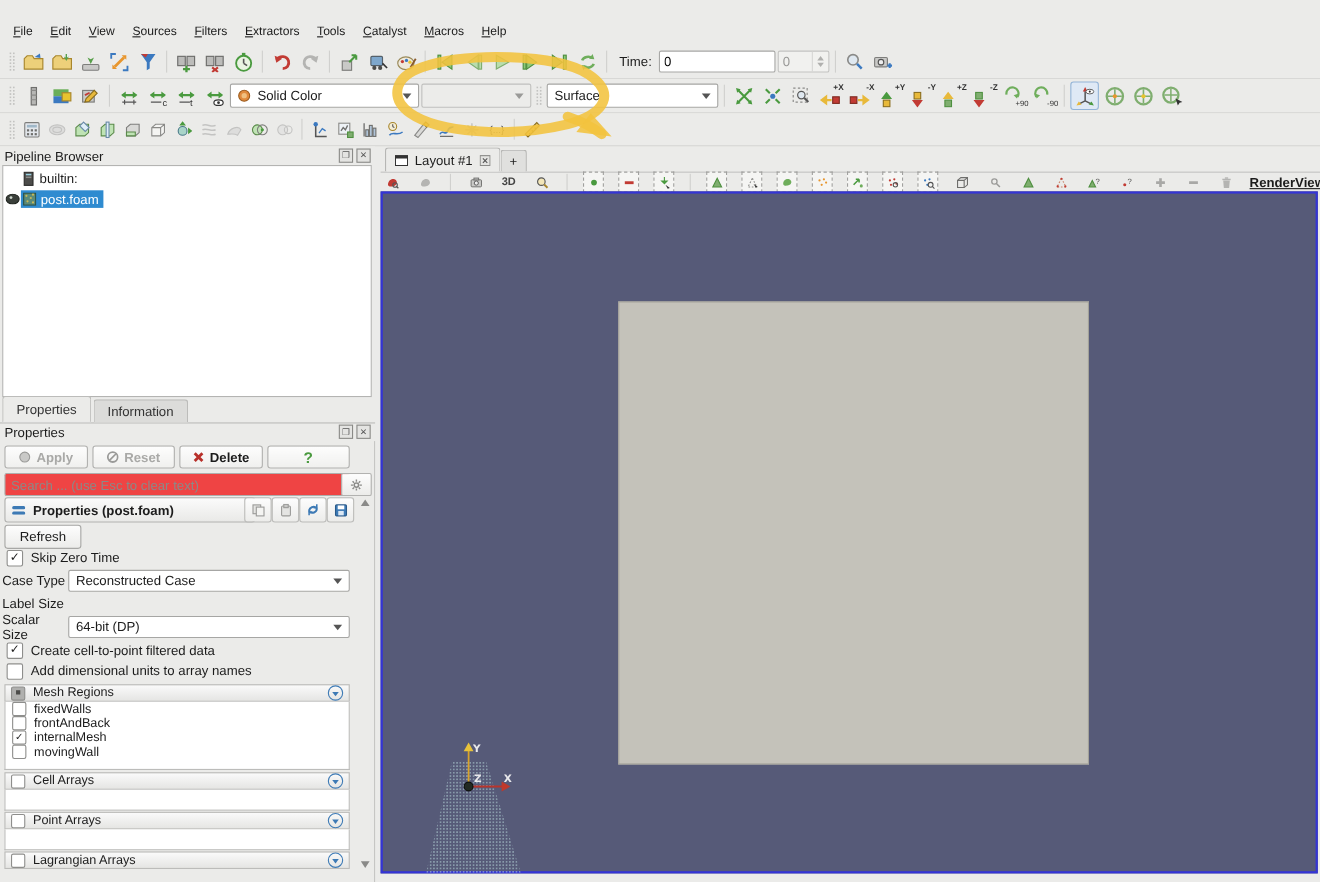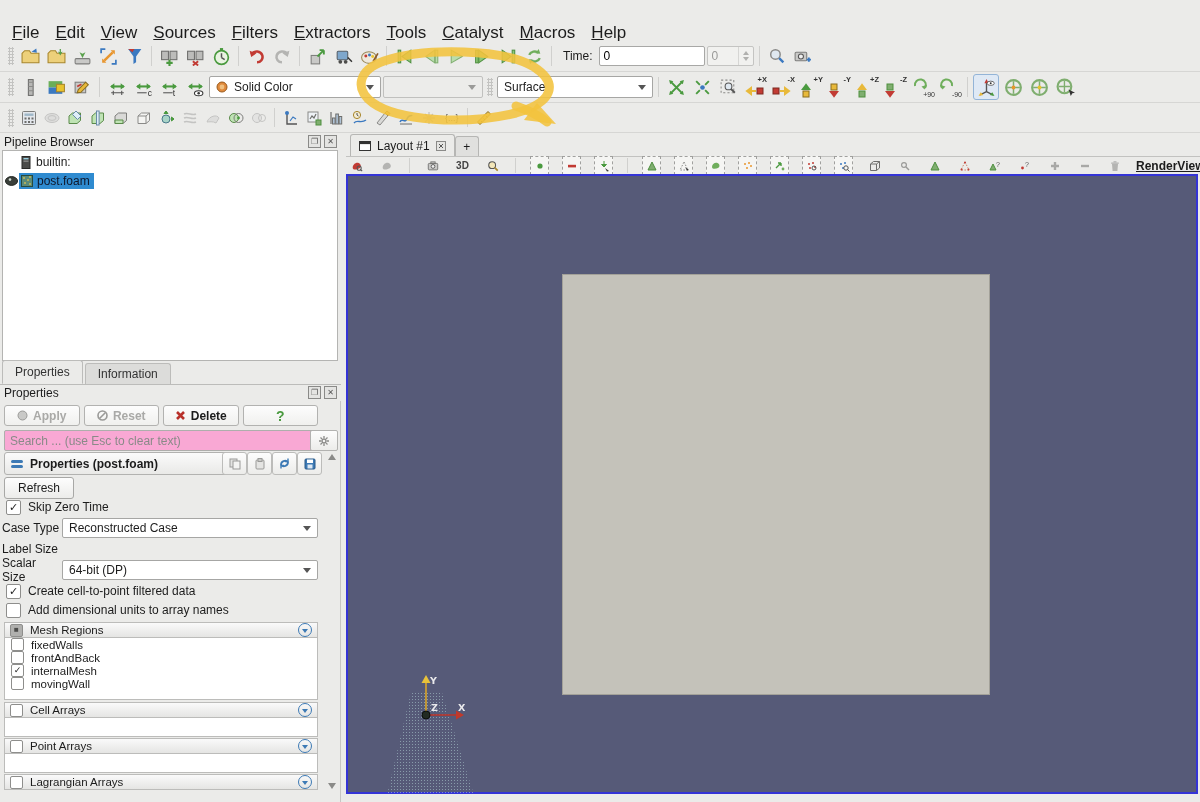--- a/index.html
+++ b/index.html
@@ -1,21 +1,21 @@
 <!DOCTYPE html>
 <html><head>
 <meta charset="utf-8">
 <style>
   html,body{margin:0;padding:0;background:#ebebe9;}
   .app{position:relative;width:1200px;height:802px;background:#ebebe9;
        font-family:"Liberation Sans","DejaVu Sans",sans-serif;font-size:12px;color:#1c1c1c;overflow:hidden;}
 
   
   .menubar{position:absolute;top:21px;left:4px;display:flex;}
-  .menu-item{padding:2px 8px;font-size:17px;cursor:default;}
+  .menu-item{padding:2px 8px;font-size:11px;cursor:default;}
   .menu-item::first-letter{text-decoration:underline;}
 
   
   .tbrow{position:absolute;left:0;right:0;display:flex;align-items:center;gap:2px;
          padding-left:6px;background:#ebebe9;border-bottom:1px solid #d6d6d4;}
   #tb1{top:41px;height:30px;}
   #tb2{top:72px;height:30px;}
   #tb3{top:103px;height:29px;}
   .ic{width:24px;height:24px;display:flex;align-items:center;justify-content:center;border-radius:3px;flex:none;}
   .ic svg{width:19px;height:19px;}
@@ -53,36 +53,36 @@
 
   
   .left{position:absolute;left:0;top:133px;width:341px;bottom:0;background:#ebebe9;}
   .dock-title{position:absolute;left:0;right:0;height:17px;display:flex;align-items:center;padding:0 4px;font-size:12px;}
   .dock-title .sp{flex:1;}
   .dkbtn{width:11px;height:11px;border:1px solid #8a8a88;background:#e4e4e2;margin-left:3px;
          display:flex;align-items:center;justify-content:center;font-size:8px;color:#555;line-height:1;}
   .treebox{position:absolute;left:2px;right:3px;top:17px;height:209px;background:#fff;border:1px solid #b4b4b2;}
   .trow{display:flex;align-items:center;height:16px;margin-top:3px;}
   .eyec{width:16px;display:flex;justify-content:center;}
-  .tsel{display:flex;align-items:center;background:#2f8bd0;color:#0f172a;padding:0 4px 0 2px;height:16px;gap:4px;}
+  .tsel{display:flex;align-items:center;background:#2f8bd0;color:#ffffff;padding:0 4px 0 2px;height:16px;gap:4px;}
   .tplain{display:flex;align-items:center;gap:4px;padding-left:2px;}
 
   .tabbar{position:absolute;left:0;top:229px;height:22px;display:flex;align-items:flex-end;padding-left:2px;border-bottom:1px solid #bcbcba;right:0;}
   .tab{height:20px;display:flex;align-items:center;padding:0 12px;font-size:12px;border:1px solid #bcbcba;border-bottom:none;
        border-radius:3px 3px 0 0;background:#dcdcda;margin-right:2px;color:#333;}
   .tab.act{background:#ebebe9;height:22px;border-bottom:1px solid #ebebe9;}
 
   .props{position:absolute;left:0;right:0;top:268px;bottom:0;border-right:1px solid #c6c6c4;}
   .pbtnrow{position:absolute;left:4px;top:4px;right:22px;display:flex;gap:4px;height:21px;}
   .pbtn{flex:1;display:flex;align-items:center;justify-content:center;gap:5px;font-size:12px;
         background:linear-gradient(#fdfdfd,#f0f0ee);border:1px solid #b2b2b0;border-radius:3px;}
   .pbtn.dis{color:#a9a9a7;}
   .pbtn b{font-weight:bold;}
   .search{position:absolute;left:4px;top:29px;width:302px;height:19px;border:1px solid #aeaeac;border-radius:2px;
-          background:#f9a8d4;font:12px "Liberation Sans",sans-serif;padding:0 5px;color:#333;}
+          background:#ef4444;font:12px "Liberation Sans",sans-serif;padding:0 5px;color:#333;}
   .search::placeholder{color:#8a8a88;}
   .gearbtn{position:absolute;left:310px;top:29px;width:26px;height:19px;background:linear-gradient(#fdfdfd,#ececea);
            border:1px solid #b2b2b0;border-radius:2px;display:flex;align-items:center;justify-content:center;}
   .sechdr{position:absolute;left:4px;top:51px;width:214px;height:21px;background:linear-gradient(#fbfbfb,#e9e9e7);
           border:1px solid #b2b2b0;border-radius:3px;display:flex;align-items:center;gap:7px;padding:0 6px;font-weight:bold;}
   .sbtn{position:absolute;top:51px;width:23px;height:21px;background:linear-gradient(#fdfdfd,#ececea);
         border:1px solid #bcbcba;border-radius:3px;display:flex;align-items:center;justify-content:center;}
   .refresh{position:absolute;left:4px;top:76px;width:68px;height:20px;background:linear-gradient(#fdfdfd,#ececea);
            border:1px solid #a8a8a6;border-radius:3px;display:flex;align-items:center;justify-content:center;font-size:12px;}
   .cbrow{position:absolute;left:6px;display:flex;align-items:center;gap:7px;height:14px;font-size:12px;}

